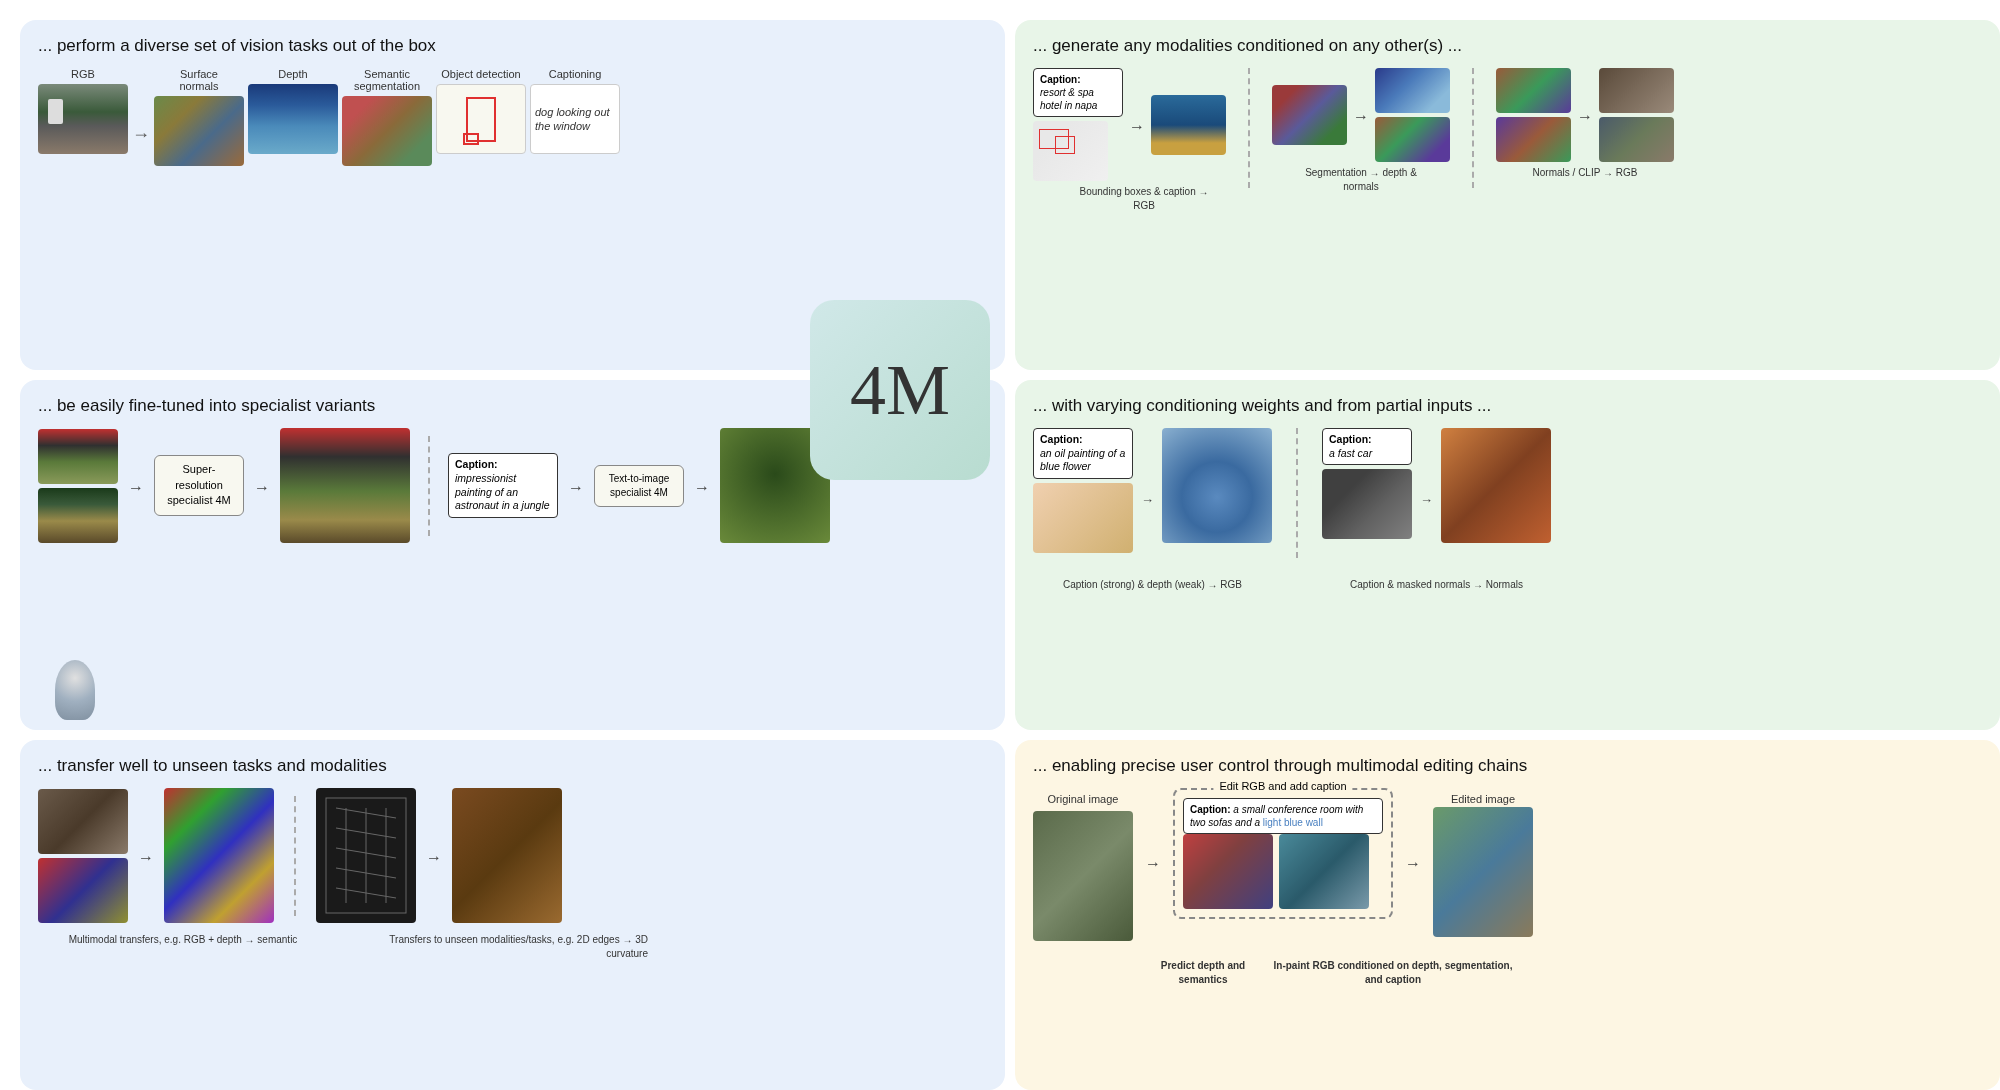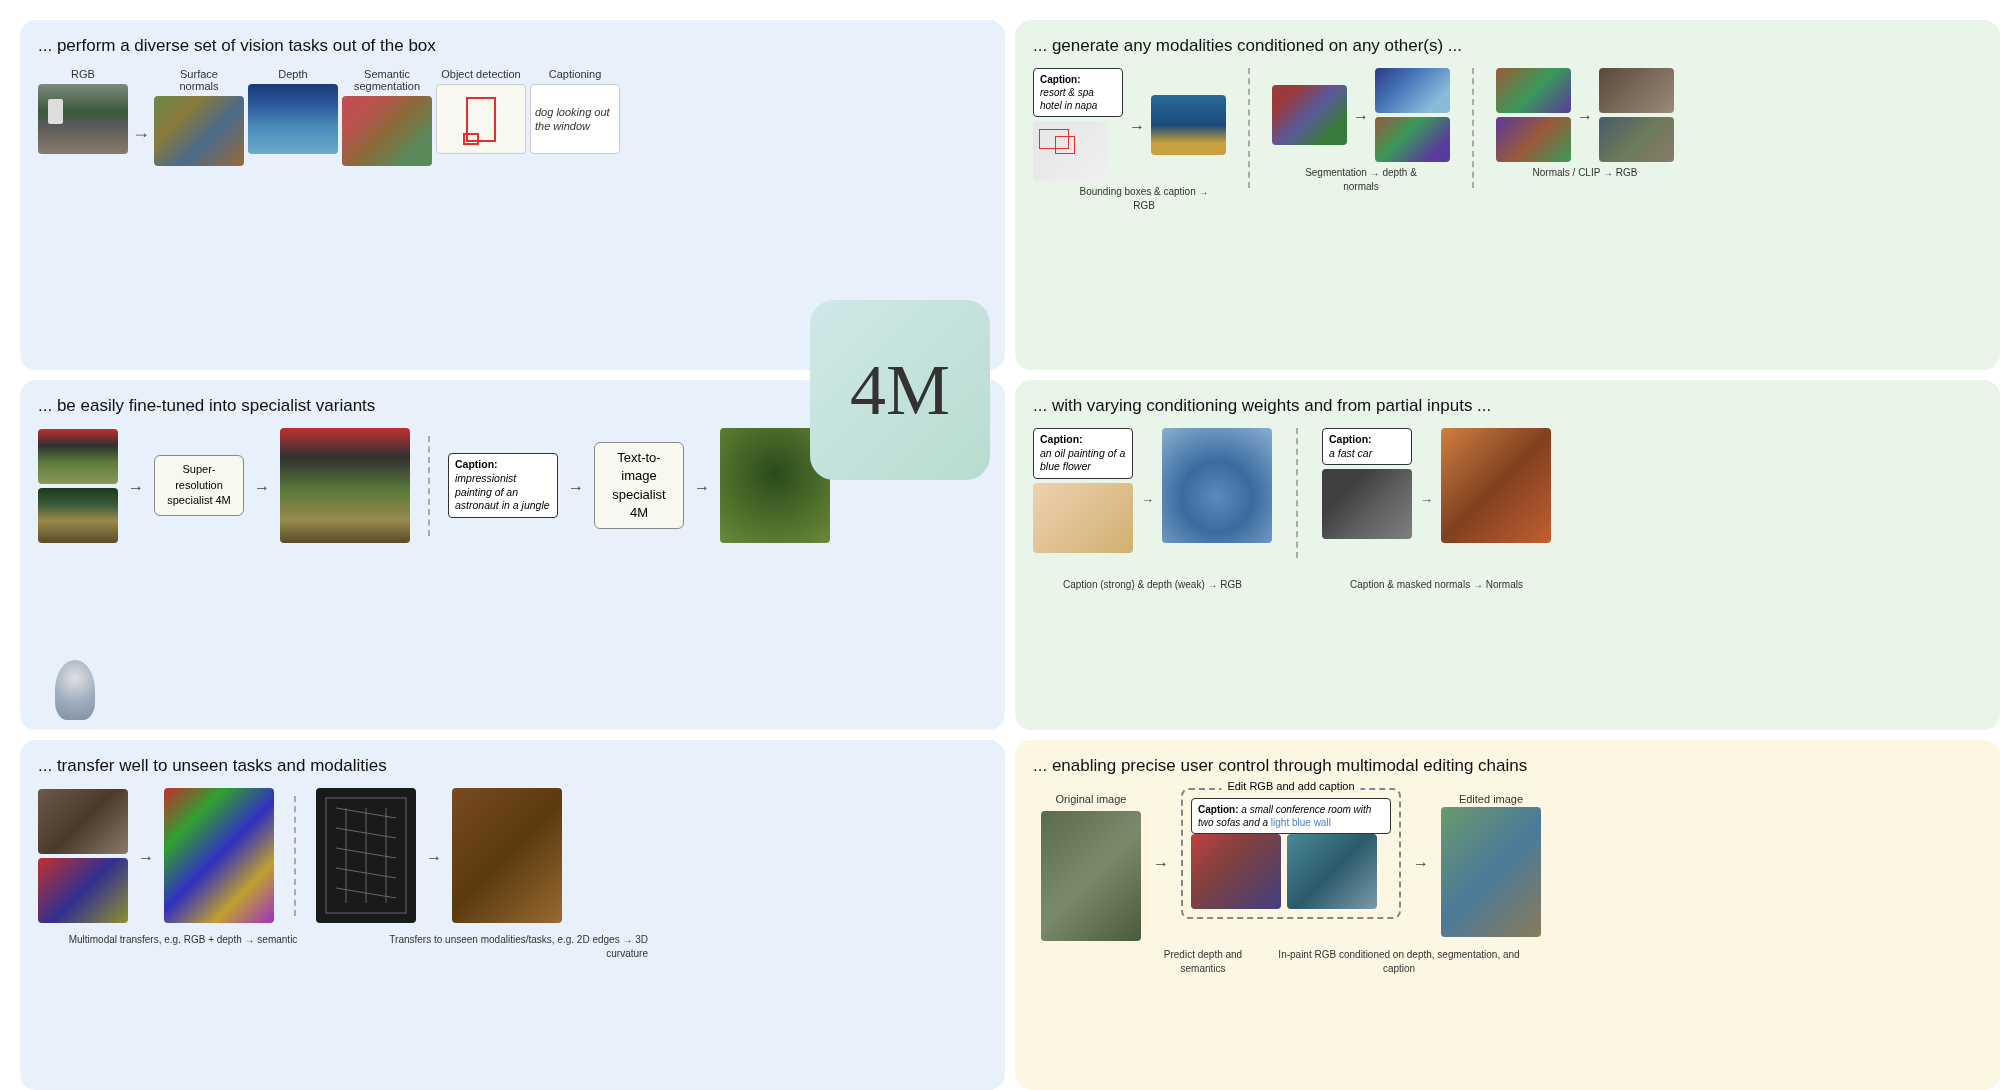--- a/index.html
+++ b/index.html
@@ -256,21 +256,21 @@
       text-align: center;
       line-height: 1.4;
       width: 90px;
     }
 
     .text-to-img-box {
       border: 1.5px solid #888;
       border-radius: 6px;
       padding: 6px 8px;
       background: #f8f8f0;
-      font-size: 13px;
+      font-size: 10px;
       text-align: center;
       line-height: 1.4;
       width: 90px;
     }
 
     
     .c-mountain1 { background: linear-gradient(180deg, #c03030 0%, #303030 30%, #5a7a3a 60%, #8a9a5a 100%); }
     .c-mountain2 { background: linear-gradient(180deg, #1a3a1a 0%, #3a5a3a 30%, #9a8a4a 60%, #5a4a2a 100%); }
     .c-jungle { background: radial-gradient(circle at 50% 40%, #2a4a1a 0%, #4a6a2a 50%, #6a8a3a 100%); }
 
@@ -509,21 +509,21 @@
       <div class="section-label" style="font-size:10px; width:290px; text-align:center;">Multimodal transfers, e.g. RGB + depth → semantic</div>
       <div style="width:20px;"></div>
       <div class="section-label" style="font-size:10px; width:260px; text-align:right;margin-left:20px;">Transfers to unseen modalities/tasks, e.g. 2D edges → 3D curvature</div>
     </div>
   </div>
 
   <div class="panel panel-yellow editing-panel">
     <div class="panel-title">... enabling precise user control through multimodal editing chains</div>
     <div style="display:flex; align-items:flex-start; gap:12px; margin-top:8px;">
 
-      <div style="display:flex; flex-direction:column; align-items:center; gap:4px;margin-left:8px;">
+      <div style="display:flex; flex-direction:column; align-items:center; gap:4px;">
         <div class="section-label" style="font-size:11px;">Original image</div>
         <div style="width:100px; height:130px; border-radius:4px;" class="c-room-photo"></div>
       </div>
 
       <div style="font-size:16px; color:#444; margin-top:65px;">→</div>
 
       <div style="border:2px dashed #888; border-radius:8px; padding:8px; position:relative; display:flex; flex-direction:column; ">
         <div style="position:absolute; top:-10px; left:50%; transform:translateX(-50%); background:#fdf6e3; padding:0 6px; font-size:11px; white-space:nowrap;">Edit RGB and add caption</div>
 
         <div class="caption-box" style="width:200px; font-size:10px;">
@@ -539,19 +539,19 @@
       </div>
 
       <div style="font-size:16px; color:#444; margin-top:65px;">→</div>
 
       <div style="display:flex; flex-direction:column; align-items:center; gap:0;">
         <div class="section-label" style="font-size:11px;">Edited image</div>
         <div style="width:100px; height:130px; border-radius:4px;" class="c-room-edited"></div>
       </div>
     </div>
 
-    <div style="display:flex; gap:21px; margin-top:3px; padding-left:120px;">
+    <div style="display:flex; gap:15px; margin-top:14px; padding-left:120px;font-weight:bold;">
       <div class="section-label" style="font-size:10px; width:100px; text-align:center;">Predict depth and semantics</div>
       <div class="section-label" style="font-size:10px; width:250px; text-align:center;">In-paint RGB conditioned on depth, segmentation, and caption</div>
     </div>
   </div>
 
 </div>
 
 </body></html>

